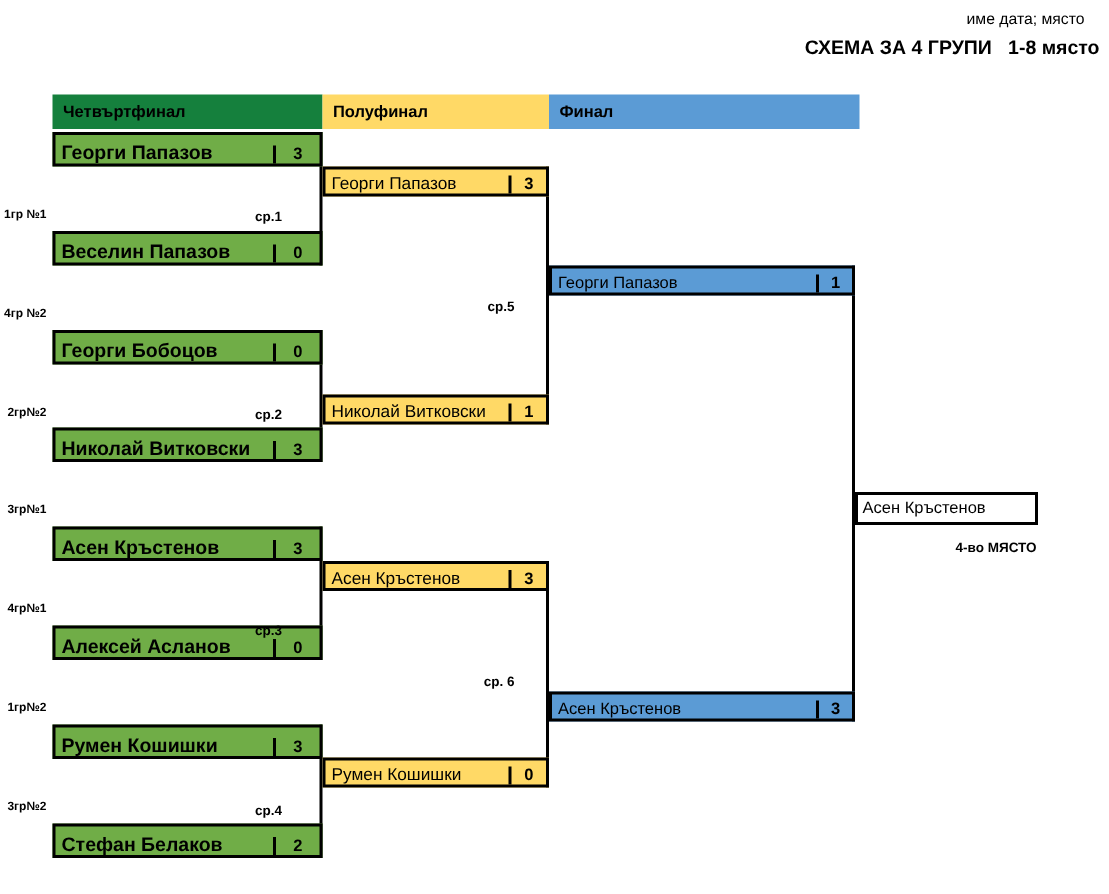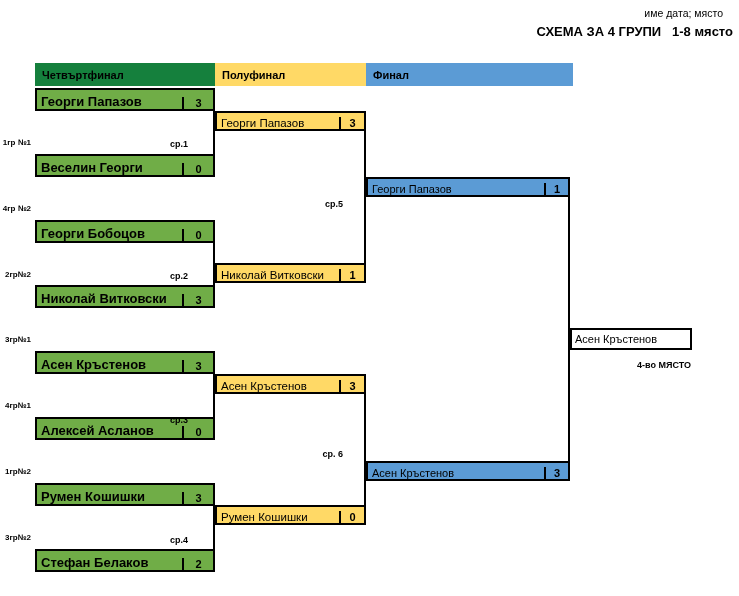--- a/index.html
+++ b/index.html
@@ -123,21 +123,21 @@
   <div class="seed e4">4гр№1</div>
   <div class="seed e5">1гр№2</div>
   <div class="seed e6">3гр№2</div>
   <div class="seed e7">2гр№1</div>
 
   <div class="box qf q0">
     <div class="nm">Георги Папазов</div>
     <div class="sc">3</div>
   </div>
   <div class="box qf q1">
-    <div class="nm">Веселин Георги</div>
+    <div class="nm">Веселин Папазов</div>
     <div class="sc">0</div>
   </div>
   <div class="box qf q2">
     <div class="nm">Георги Бобоцов</div>
     <div class="sc">0</div>
   </div>
   <div class="box qf q3">
     <div class="nm">Николай Витковски</div>
     <div class="sc">3</div>
   </div>

